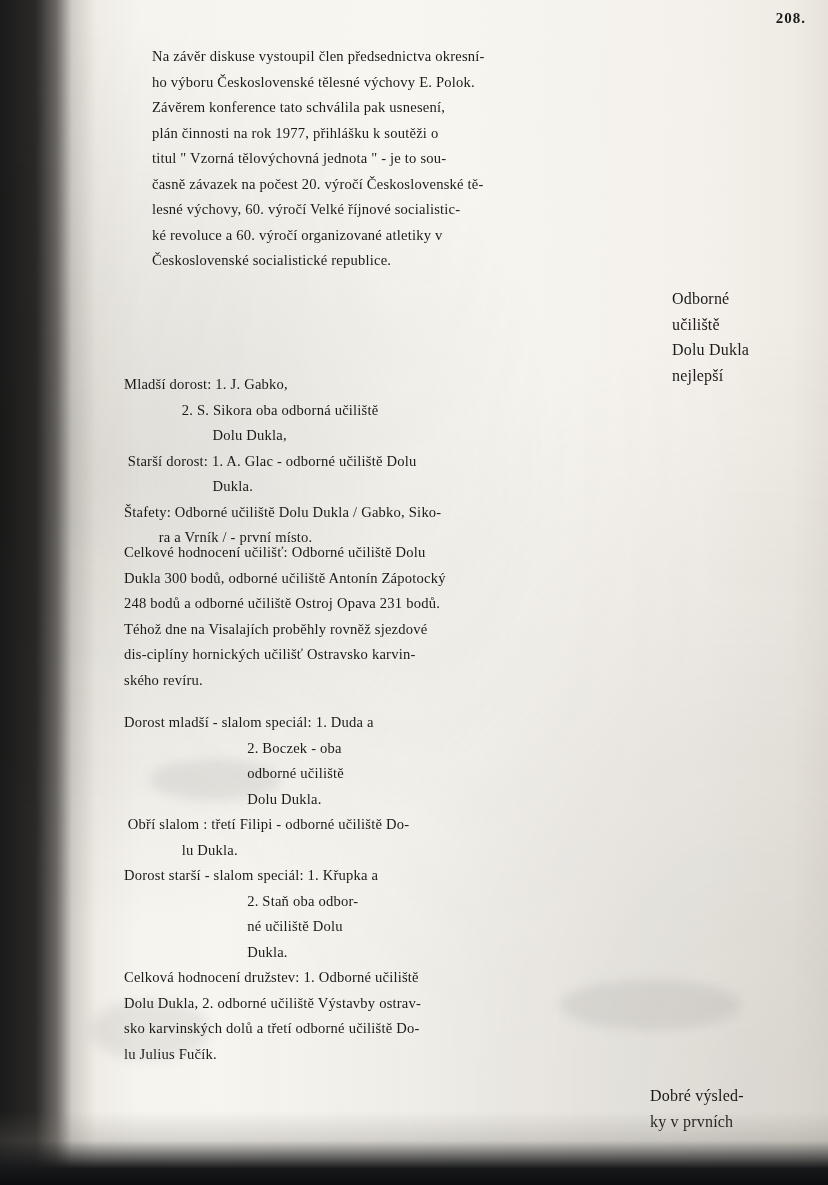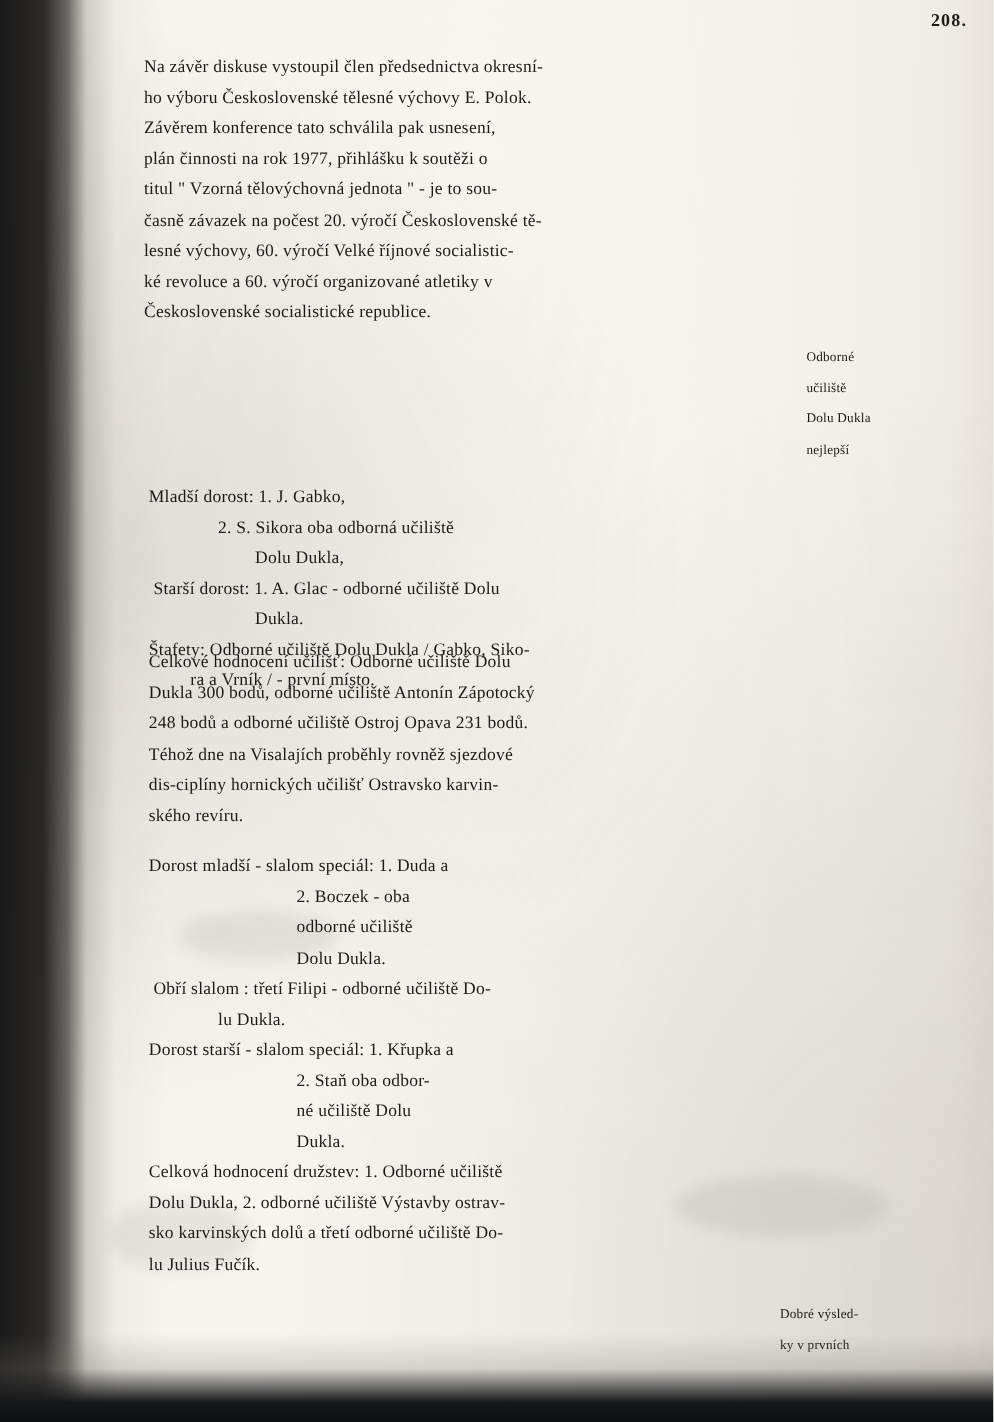--- a/index.html
+++ b/index.html
@@ -60,26 +60,26 @@
     font-weight: bold;
     letter-spacing: 1px;
   }
   .block {
     position: absolute;
     white-space: pre-wrap;
   }
   .margin-note {
     position: absolute;
     white-space: pre-wrap;
-    font-size: 11px;
+    font-size: 16px;
     line-height: 25.5px;
   }
-  .p1 { left: 120px; top: 44px; width: 660px; }
+  .p1 { left: 152px; top: 44px; width: 660px; }
   .p2 { left: 124px; top: 278px; width: 545px; }
-  .p3 { left: 124px; top: 402px; width: 560px; }
+  .p3 { left: 124px; top: 372px; width: 560px; }
   .p4 { left: 124px; top: 540px; width: 560px; }
   .p5 { left: 124px; top: 710px; width: 560px; }
   .p6 { left: 124px; top: 1095px; width: 560px; }
   .note1 { left: 672px; top: 286px; width: 150px; }
   .note2 { left: 650px; top: 1083px; width: 178px; }
   
   .smudge {
     position: absolute;
     pointer-events: none;
     border-radius: 50%;

